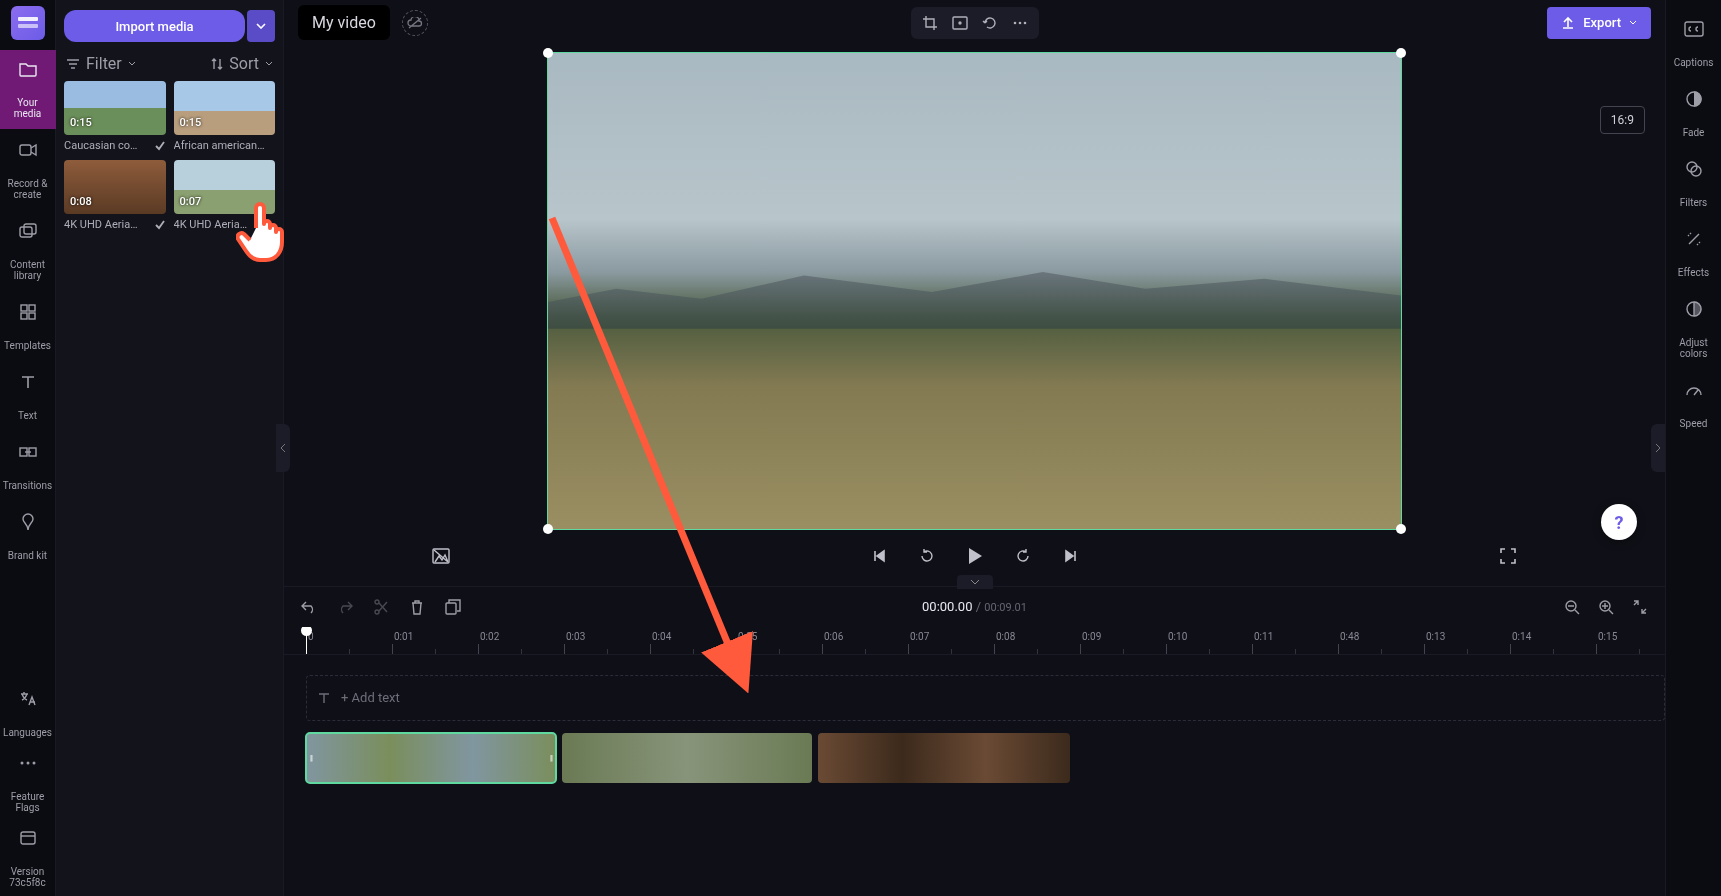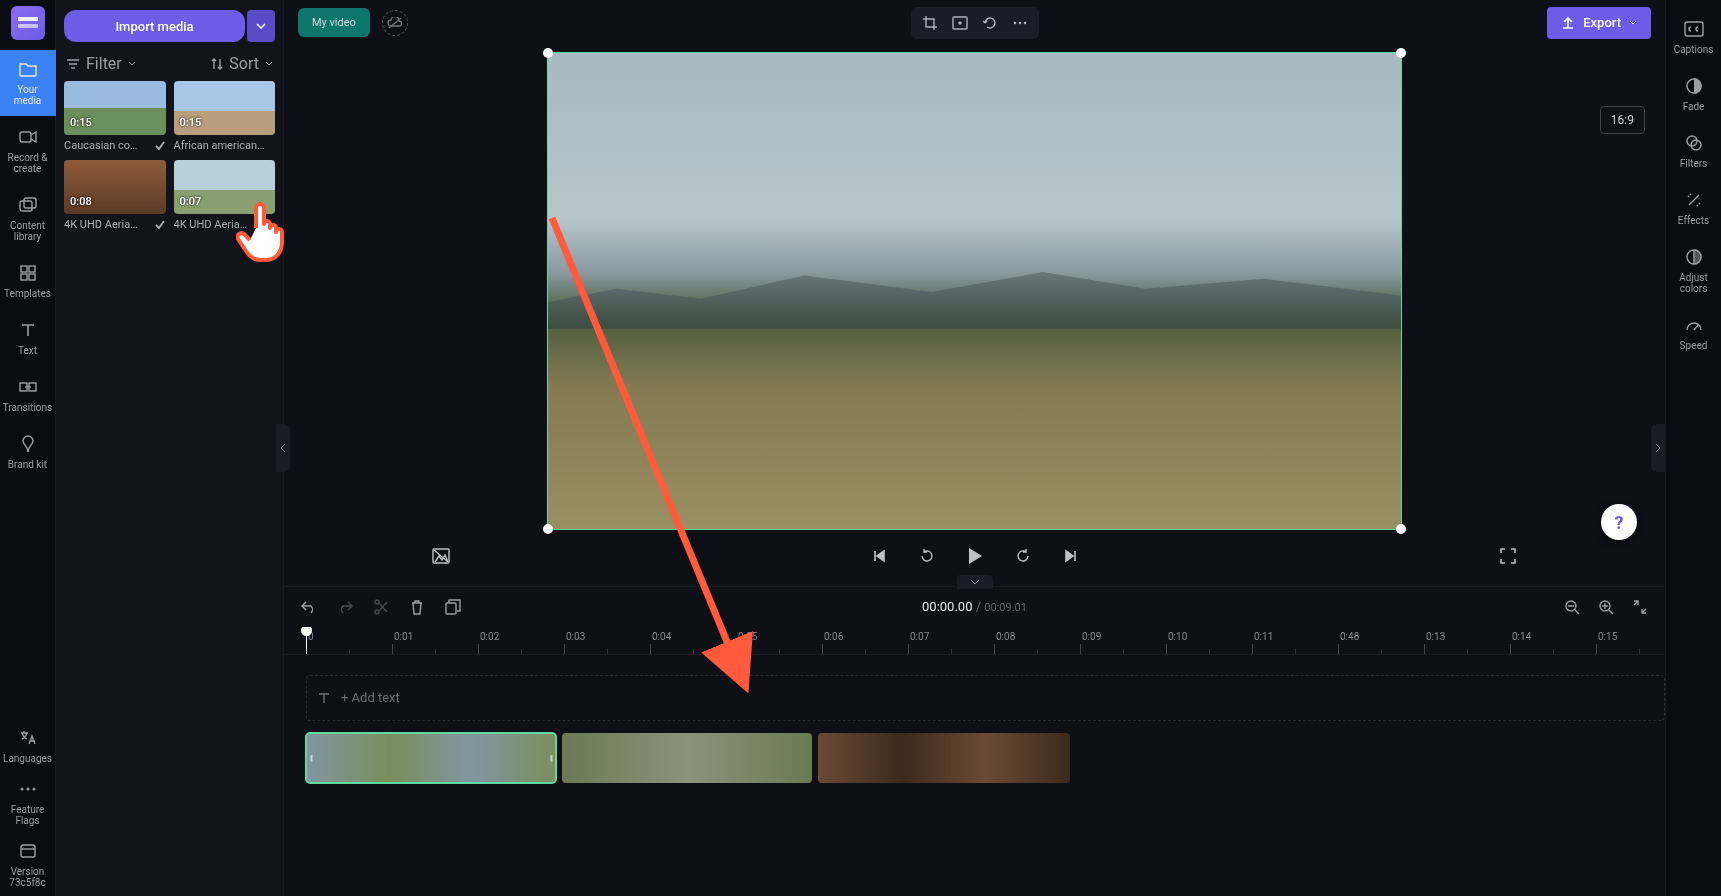--- a/index.html
+++ b/index.html
@@ -24,24 +24,24 @@
     border-right: 1px solid #1a1a24;
   }
   .rail-logo {
     width: 34px; height: 34px; border-radius: 6px;
     background: linear-gradient(135deg,#8b6cef,#6c5ce7);
     margin-bottom: 8px;
     display:flex;align-items:center;justify-content:center;
   }
   .rail-item {
     width: 56px; padding: 8px 4px 10px; text-align: center;
-    display:flex; flex-direction:column; align-items:center; gap:4px;
+    display:flex; flex-direction:column; align-items:center; gap:17px;
     cursor: pointer; color:#9e9ea8;
   }
-  .rail-item.active { color:#e8e8f0; background:#3b82f6; }
+  .rail-item.active { color:#e8e8f0; background:#701a75; }
   .rail-item .ico { width:22px; height:22px; display:flex;align-items:center;justify-content:center; }
   .rail-item .lbl { font-size:10px; line-height:11px; }
   .rail-spacer { flex:1; }
   .rail-bottom .rail-item { padding:6px 4px 8px; }
 
   
   .media-panel {
     width: 228px; background:#13131c; display:flex; flex-direction:column;
     border-right: 1px solid #1a1a24;
   }
@@ -71,21 +71,21 @@
 
   .panel-handle {
     position:absolute; left:276px; top:50%; transform:translateY(-50%);
     width:14px; height:48px; background:#1c1c28; border-radius:0 6px 6px 0;
     display:flex;align-items:center;justify-content:center; cursor:pointer;
   }
 
   
   .main { flex:1; display:flex; flex-direction:column; position:relative;}
   .top-bar { height:50px; display:flex; align-items:center; padding:0 14px; gap:12px;}
-  .title-pill { background:#0f766e; border-radius:6px; padding:8px 14px; font-size:11px; color:#d8d8e0; }
+  .title-pill { background:#000000; border-radius:6px; padding:8px 14px; font-size:16px; color:#d8d8e0; }
   .cloud-badge { width:26px;height:26px; border:1px dashed #555561; border-radius:50%; display:flex;align-items:center;justify-content:center; color:#777783;}
   .top-center { position:absolute; left:50%; transform:translateX(-50%); display:flex; gap:0; background:#1c1c28; border-radius:6px; padding:4px;}
   .tc-btn { width:30px; height:24px; display:flex;align-items:center;justify-content:center; cursor:pointer; color:#b0b0ba; border-radius:4px;}
   .top-spacer { flex:1;}
   .export-btn { height:32px; padding:0 14px; background:#6c5ce7; color:#fff; border-radius:4px; display:flex;align-items:center; gap:8px; font-size:13px; font-weight:500; cursor:pointer;}
 
   .preview-area { flex:1; display:flex; flex-direction:column; padding:0 60px 10px; position:relative;}
   .canvas-wrap { flex:1; display:flex; align-items:flex-start; justify-content:center; padding-top:6px;}
   .canvas {
     width:855px; height:478px; position:relative; border:1px solid #5fd99f;

